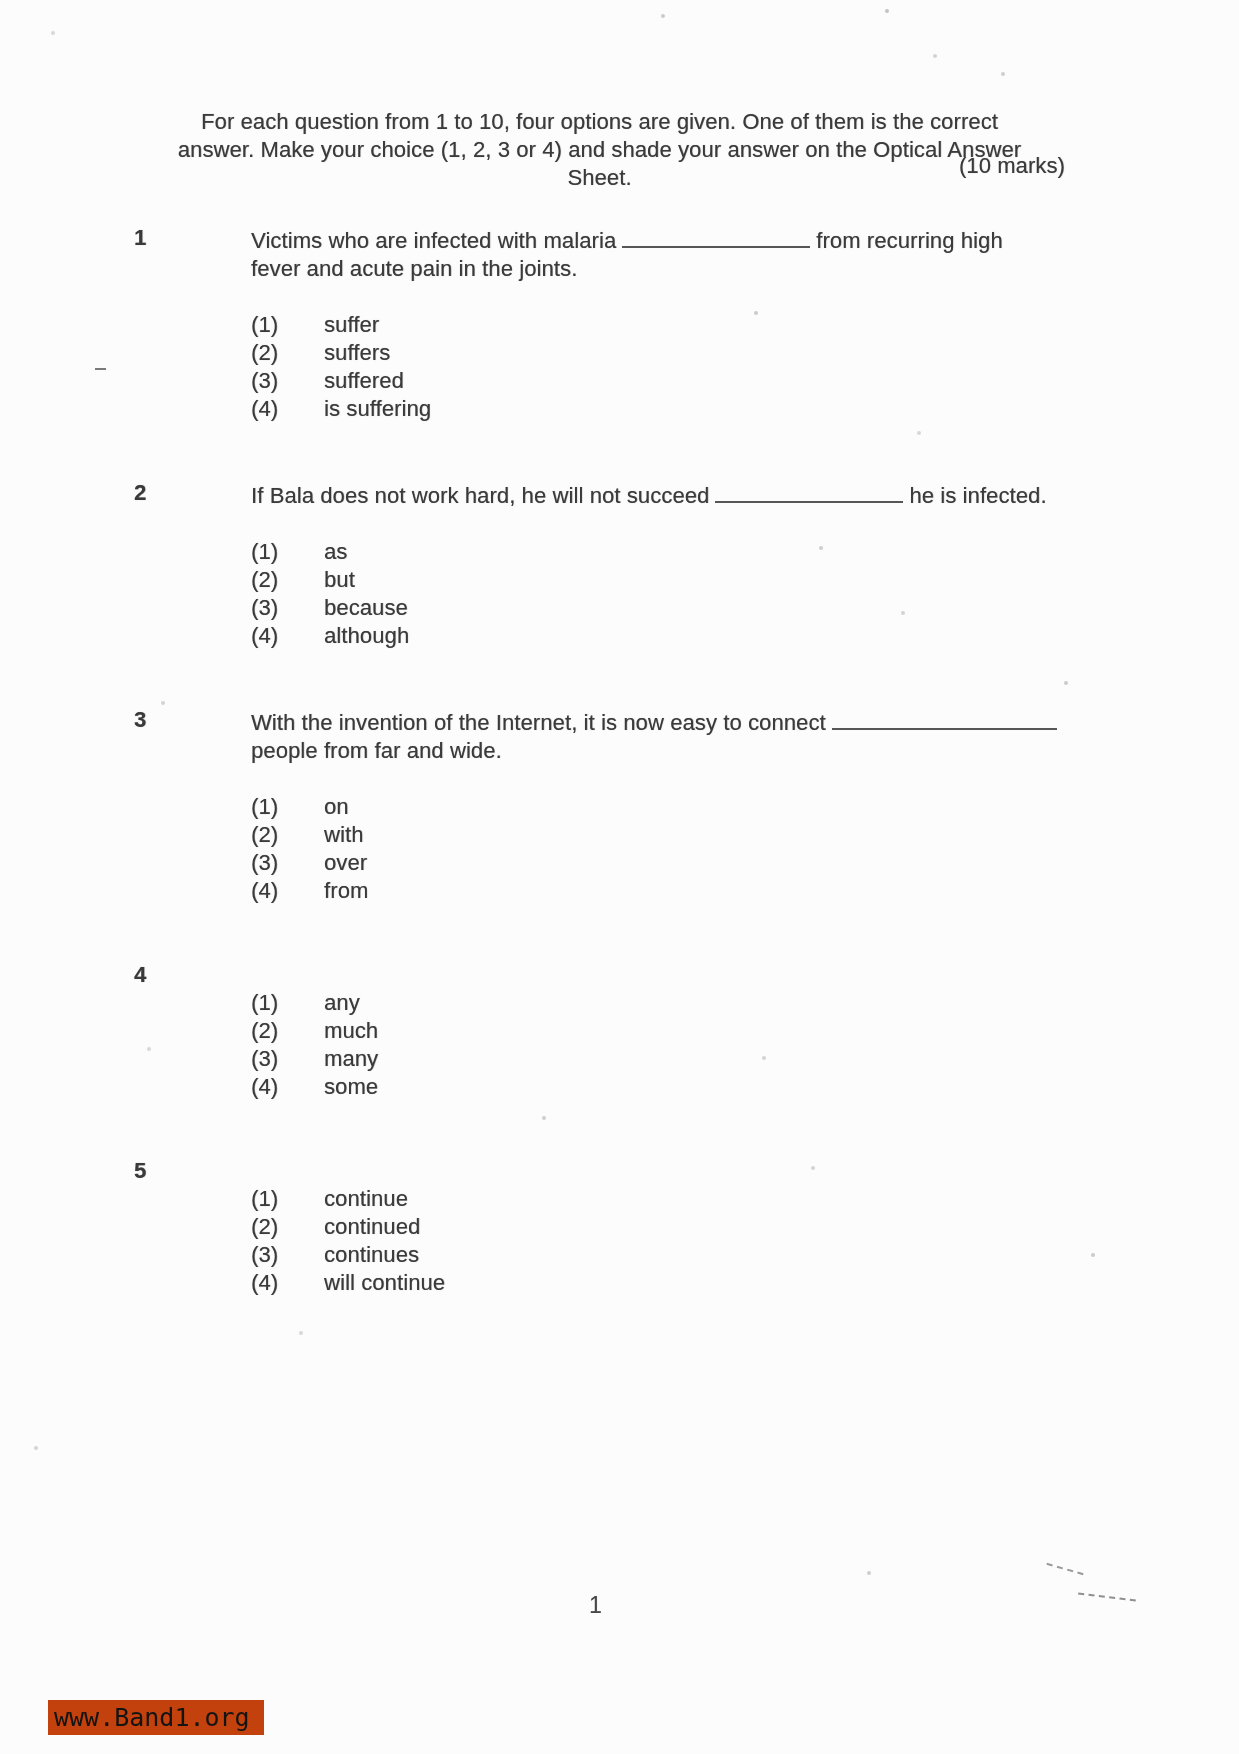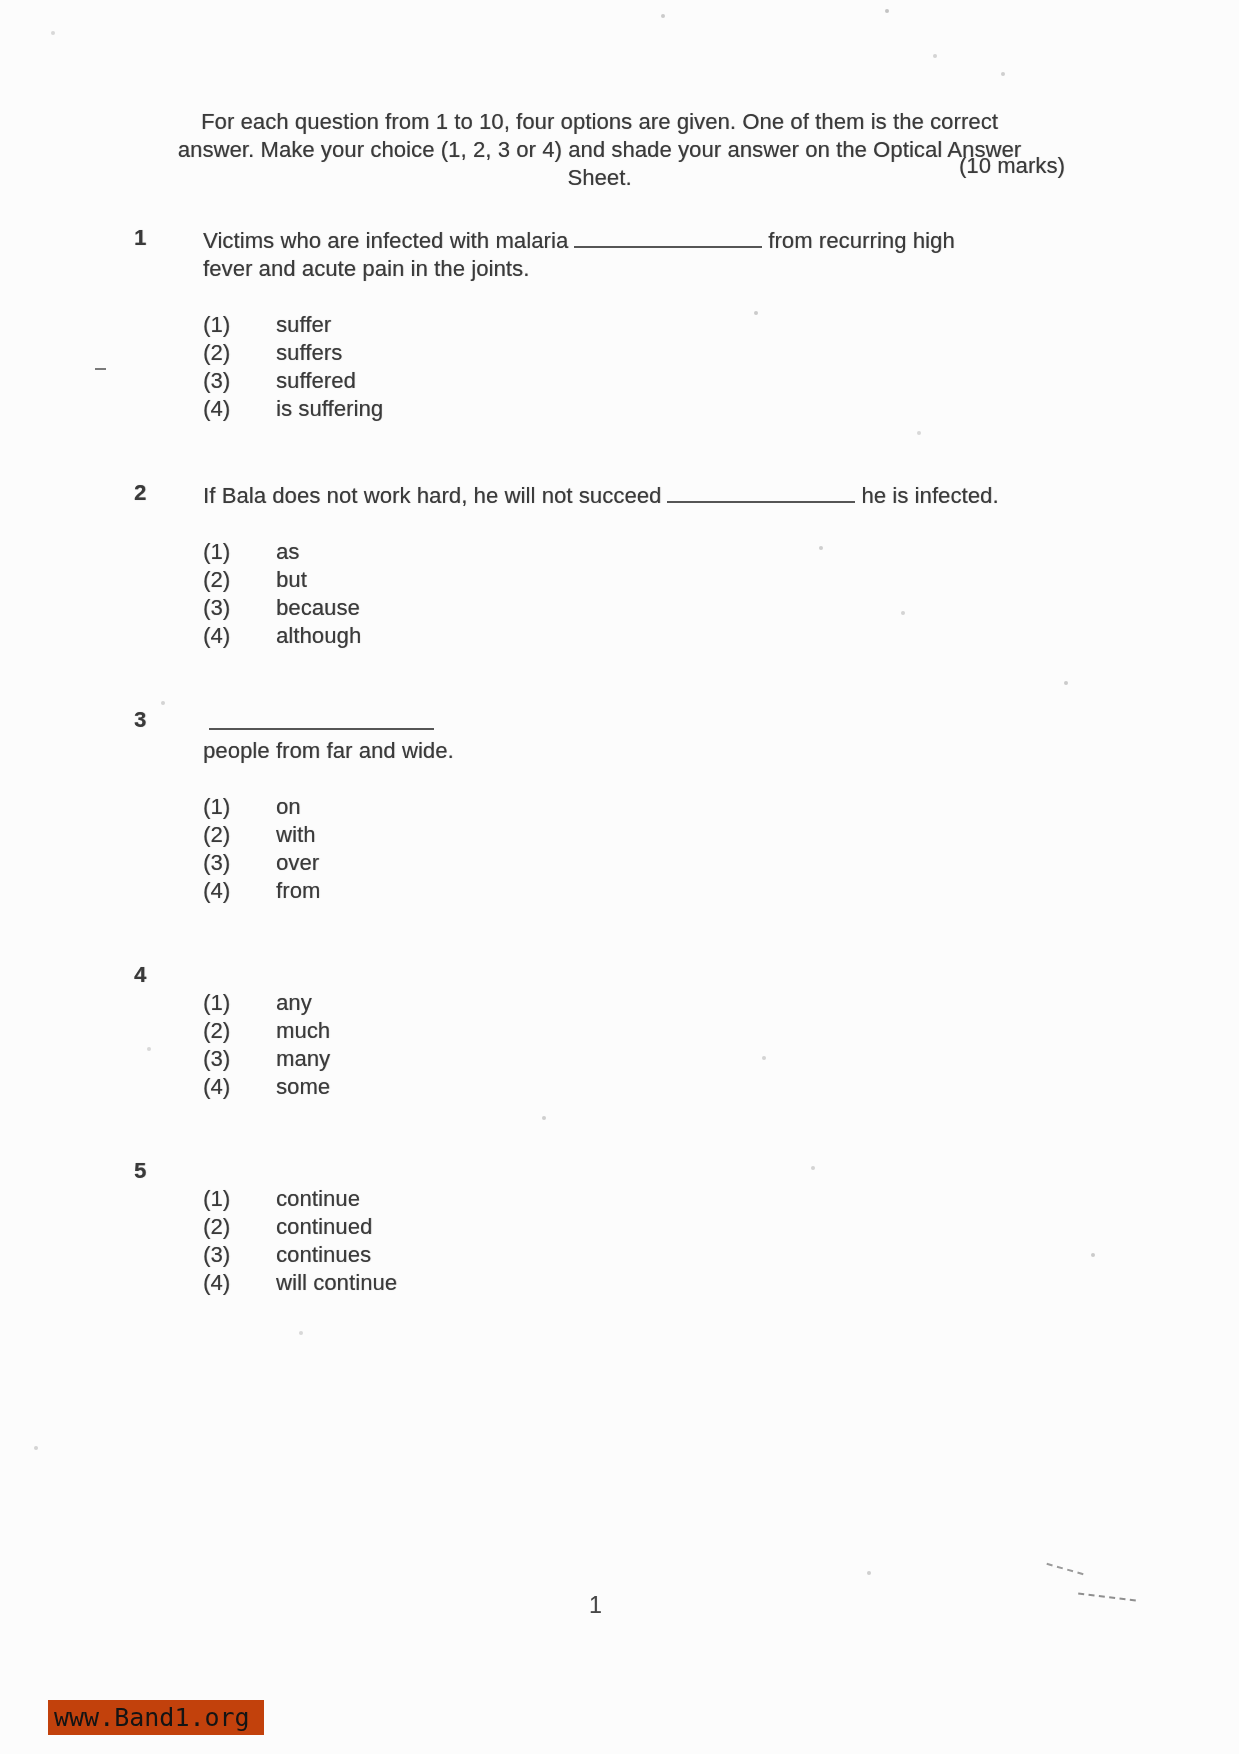--- a/index.html
+++ b/index.html
@@ -17,21 +17,21 @@
   .scan-text{
     font-size:22px;line-height:28px;
     text-shadow:0.4px 0.4px 0.7px rgba(45,45,45,0.55);
     letter-spacing:0.1px;
   }
   .header{position:relative;margin-bottom:32px;text-align:center;}
   .instructions{white-space:pre-wrap;}
   .marks{position:absolute;right:0;bottom:12px;}
   .question{display:flex;margin-bottom:56px;}
   .q-num{width:69px;font-weight:bold;flex:none;}
-  .q-body{flex:1;min-width:0;}
+  .q-body{flex:1;min-width:0;margin-left:48px;}
   .q-text{white-space:pre-wrap;}
   .blank{
     display:inline-block;width:188px;height:1em;
     border-bottom:2px solid #565656;margin:0 6px;
     vertical-align:baseline;
   }
   .question:nth-of-type(3) .blank{width:225px;margin-right:0;}
   .q-options{margin-top:28px;}
   .option{display:flex;}
   .opt-label{width:73px;flex:none;}
@@ -142,21 +142,21 @@
     <span class="opt-label">(4)</span>
     <span class="opt-text">although</span>
   </div>
 </div>
     </div>
   </div>
 
   <div class="question scan-text">
     <div class="q-num">3</div>
     <div class="q-body">
-      <div class="q-text"><span class="blank"></span><span class="q-after">
+      <div class="q-text"><span class="q-before">With the invention of the Internet, it is now easy to connect</span><span class="blank"></span><span class="q-after">
 people from far and wide.</span></div>
       <div class="q-options">
   <div class="option">
     <span class="opt-label">(1)</span>
     <span class="opt-text">on</span>
   </div>
 
   <div class="option">
     <span class="opt-label">(2)</span>
     <span class="opt-text">with</span>

